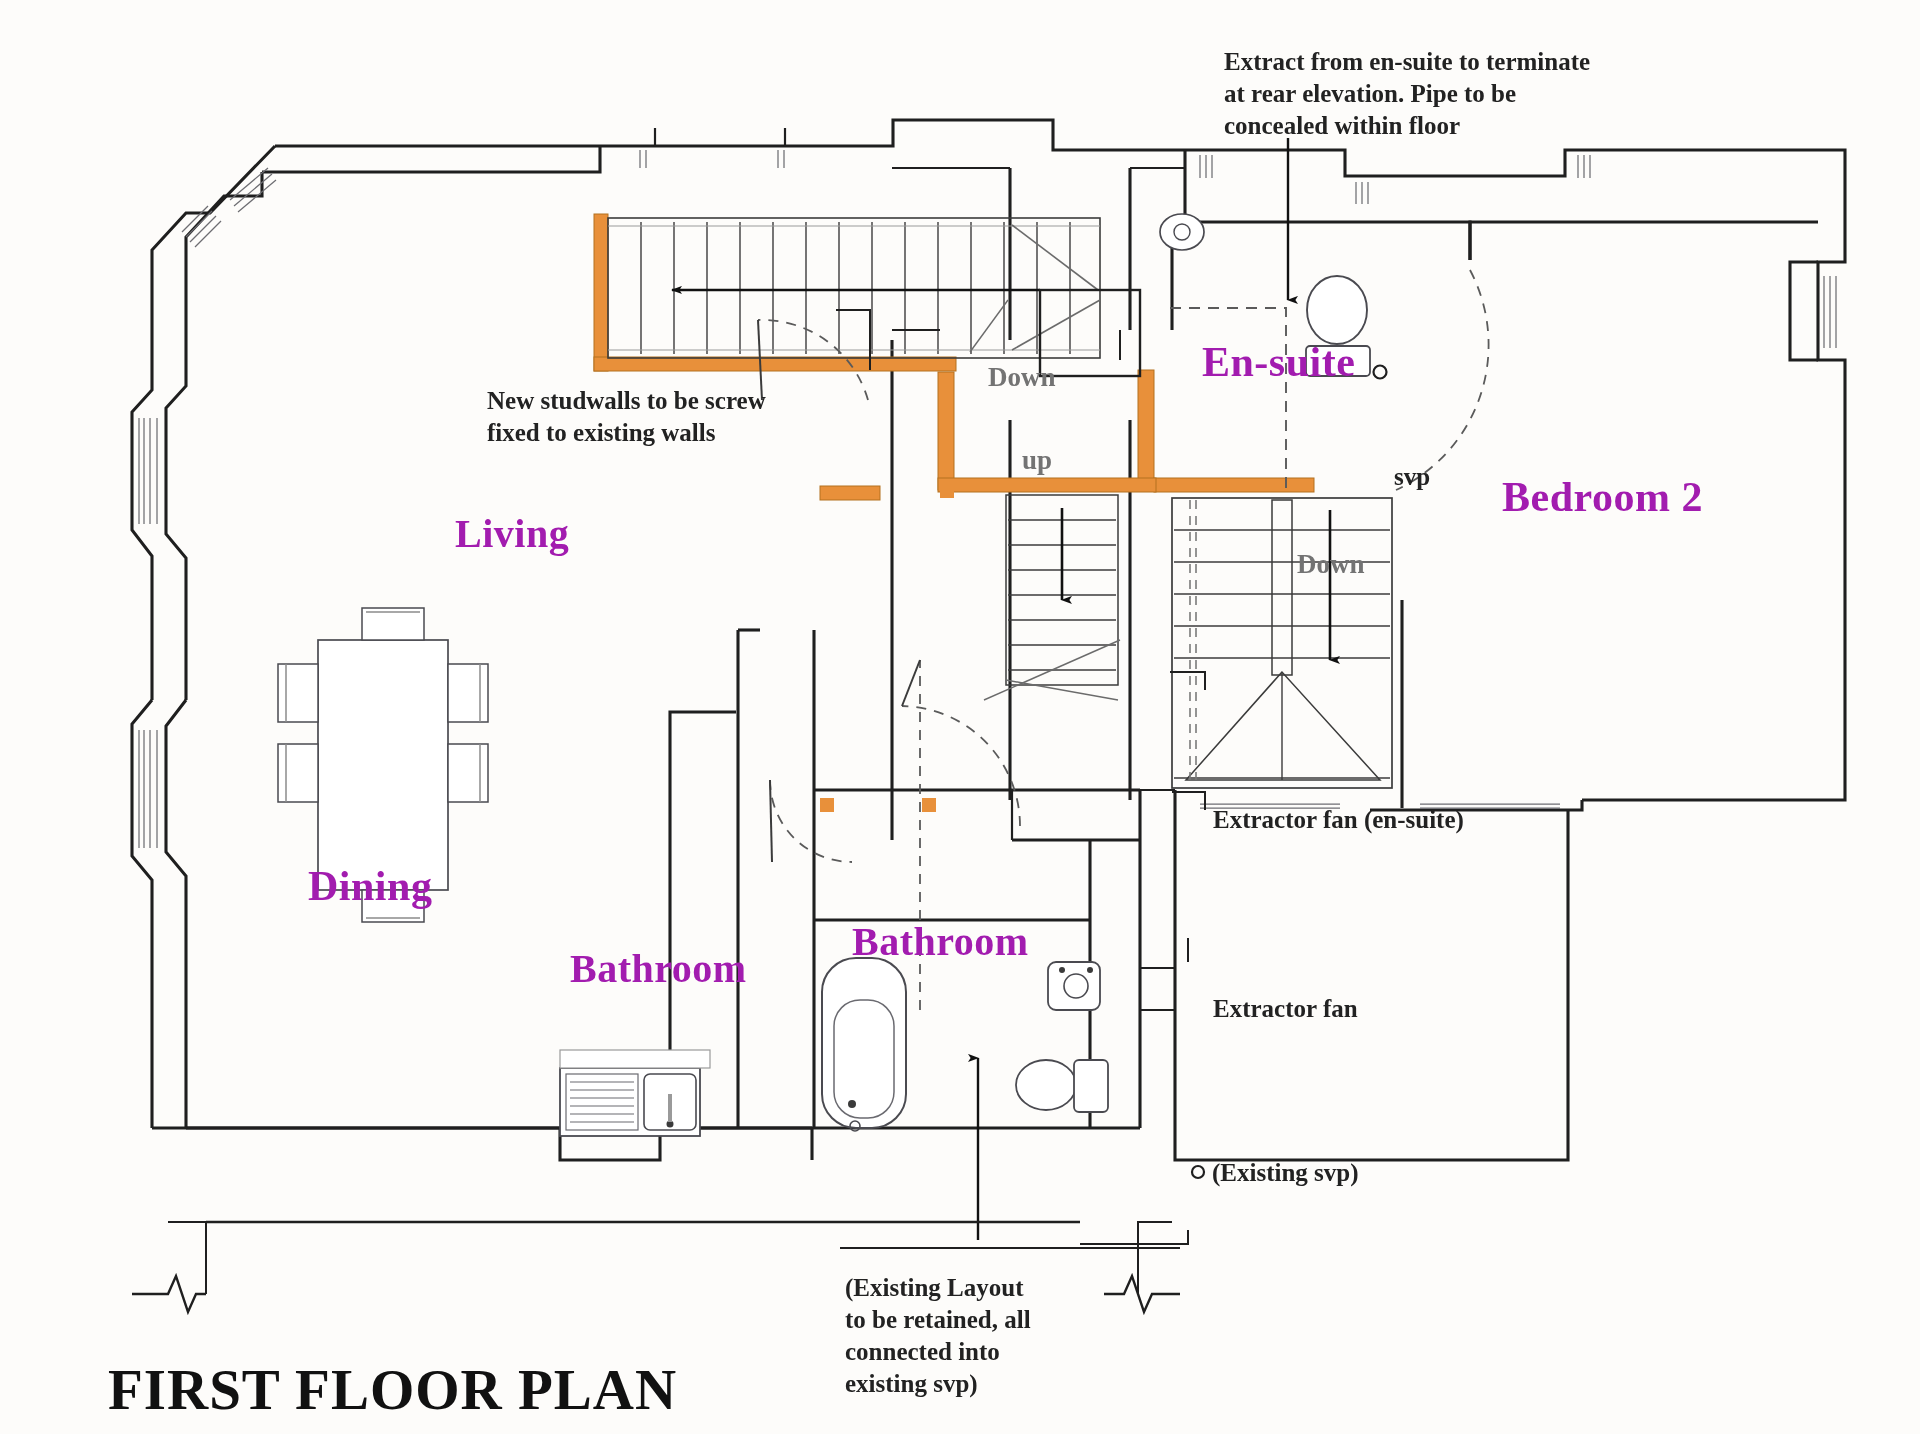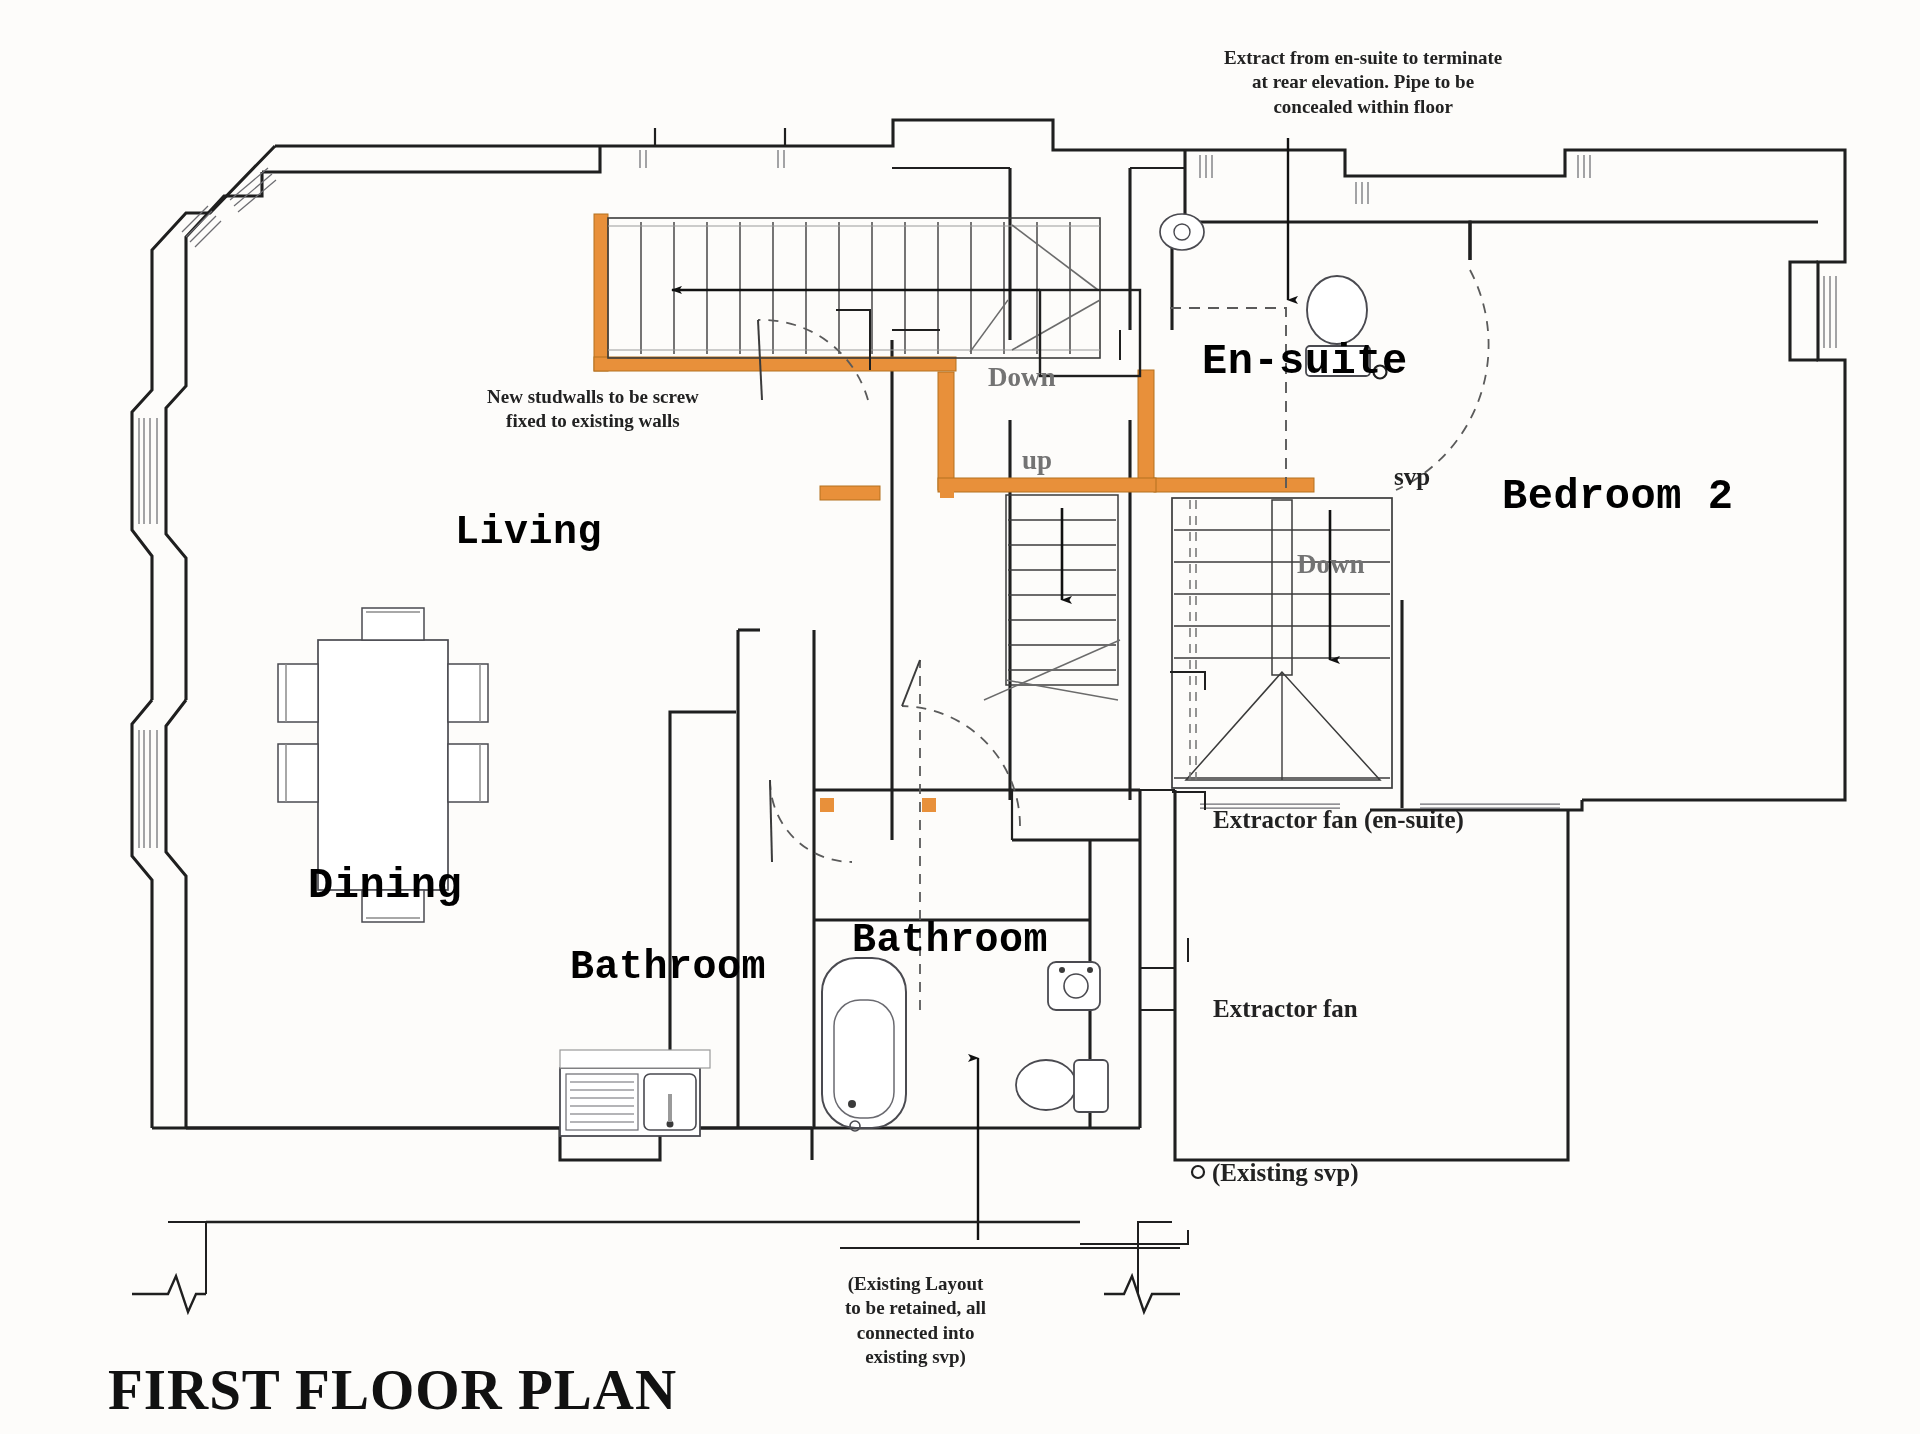--- a/index.html
+++ b/index.html
@@ -9,33 +9,32 @@
     font-family:"Liberation Serif", serif;
     overflow:hidden;
   }
   #sheet{
     position:relative;width:1920px;height:1434px;
     background:#fdfcfa;
   }
   #plan{position:absolute;inset:0;}
   .lbl{position:absolute;color:#1a1a1a;}
   .room-label{
-    font-family:Liberation Mono, monospace;
+    font-family:Liberation Serif, serif;
     font-weight:bold;
     letter-spacing:.5px;
-    color:#000000;
+    color:#a21caf;
   }
   .note{
     font-family:"Liberation Serif", serif;
     font-weight:bold;
-    font-size:19px;
+    font-size:25px;
     line-height:1.28;
     color:#222;
     white-space:pre-line;
-    text-align:center;
   }
   .small-note{
     font-family:"Liberation Serif", serif;
     font-weight:bold;
     font-size:25px;
     line-height:1.3;
     color:#222;
   }
   .stairlbl{
     font-family:Liberation Serif, serif;

